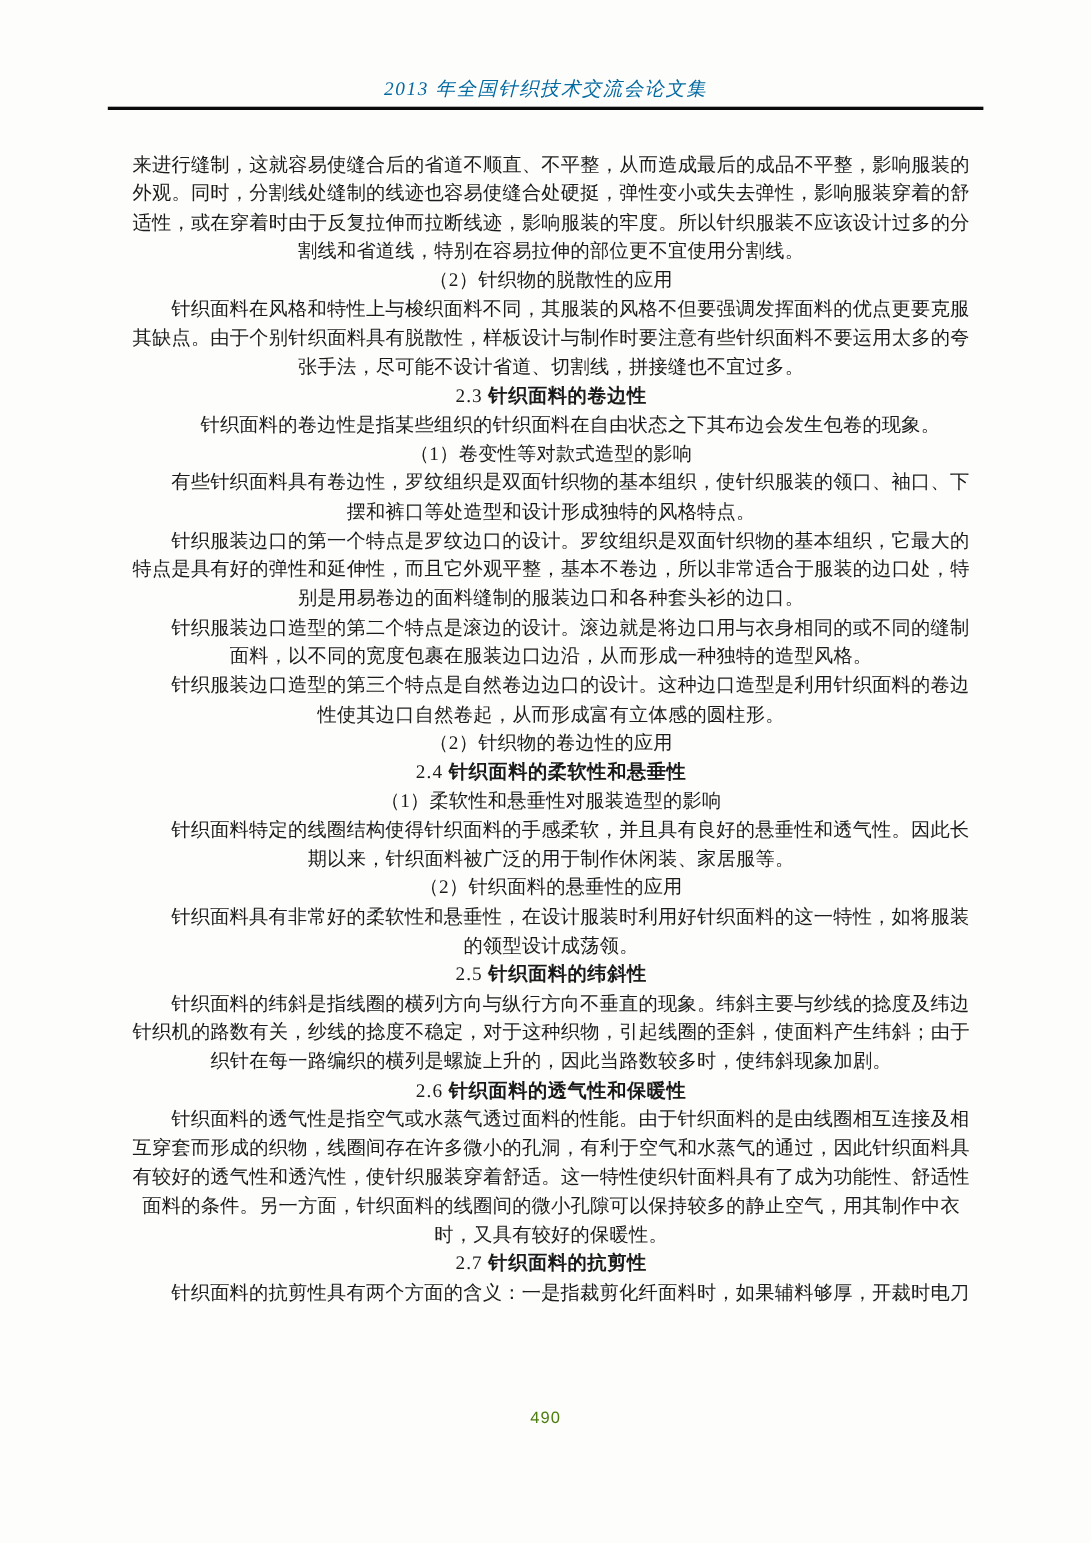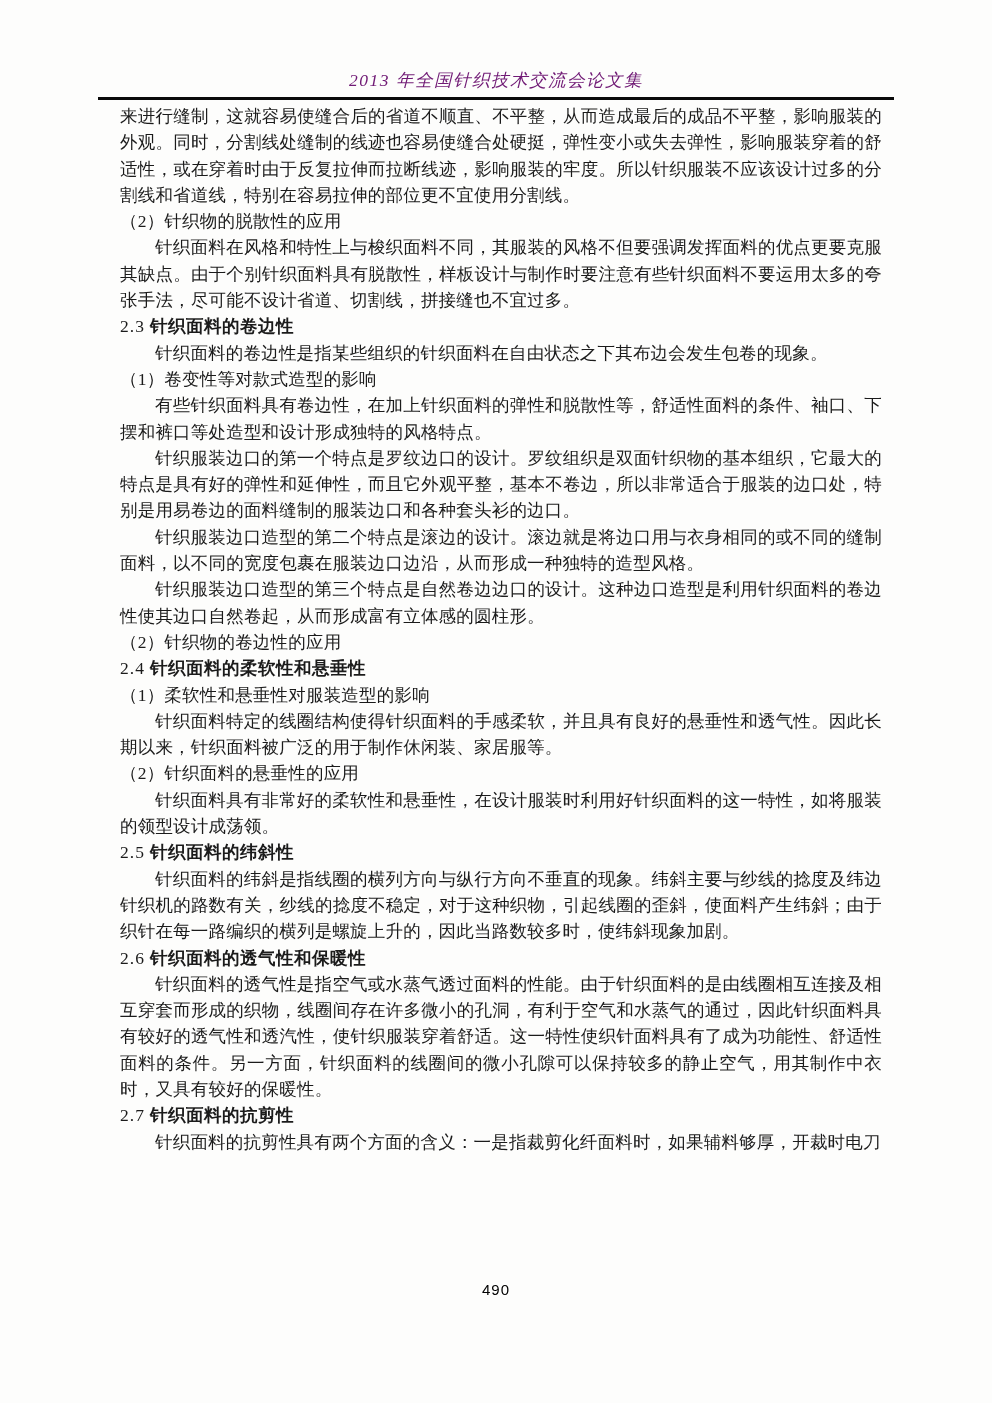--- a/index.html
+++ b/index.html
@@ -17,39 +17,39 @@
     top: 0;
     left: 98px;
     width: 796px;
   }
   .journal-title {
     padding-top: 68px;
     text-align: center;
     font-style: italic;
     font-size: 17.5px;
     letter-spacing: 1.5px;
-    color: #701a75;
+    color: #0369a1;
   }
   .header-rule {
     margin-top: 5px;
     height: 0;
     border-bottom: 3px solid #0a0a0a;
   }
   .page-body {
     position: absolute;
-    top: 103px;
+    top: 136px;
     left: 120px;
     width: 762px;
     font-size: 17.5px;
     line-height: 26.3px;
     text-align: justify;
     text-justify: inter-ideograph;
     letter-spacing: 0.2px;
   }
-  .page-body p, .page-body h3 { margin: 0; padding: 0; }
+  .page-body p, .page-body h3 { margin: 0; padding: 0; text-align: center; }
   .para { text-indent: 2em; }
   .para-cont { text-indent: 0; }
   .subhead { text-indent: 0; text-align: left; }
   .section-heading {
     font-size: 17.5px;
     font-weight: normal;
     line-height: 26.3px;
     text-align: left;
   }
   .section-heading .sec-num {
@@ -65,42 +65,42 @@
   .page-footer {
     position: absolute;
     top: 1281px;
     left: 0;
     width: 100%;
     text-align: center;
   }
   .page-number {
     font-family: "Liberation Sans", "DejaVu Sans", sans-serif;
     font-size: 15px;
-    color: #000000;
+    color: #4d7c0f;
     letter-spacing: 1px;
   }
 </style>
 </head>
 <body>
 
 <div class="page">
 
   <div class="page-header">
     <div class="journal-title">2013 年全国针织技术交流会论文集</div>
     <div class="header-rule"></div>
   </div>
 
   <div class="page-body">
     <p class="para-cont">来进行缝制，这就容易使缝合后的省道不顺直、不平整，从而造成最后的成品不平整，影响服装的外观。同时，分割线处缝制的线迹也容易使缝合处硬挺，弹性变小或失去弹性，影响服装穿着的舒适性，或在穿着时由于反复拉伸而拉断线迹，影响服装的牢度。所以针织服装不应该设计过多的分割线和省道线，特别在容易拉伸的部位更不宜使用分割线。</p>
     <p class="subhead">（2）针织物的脱散性的应用</p>
     <p class="para">针织面料在风格和特性上与梭织面料不同，其服装的风格不但要强调发挥面料的优点更要克服其缺点。由于个别针织面料具有脱散性，样板设计与制作时要注意有些针织面料不要运用太多的夸张手法，尽可能不设计省道、切割线，拼接缝也不宜过多。</p>
     <h3 class="section-heading"><span class="sec-num">2.3</span><span class="sec-title">针织面料的卷边性</span></h3>
     <p class="para">针织面料的卷边性是指某些组织的针织面料在自由状态之下其布边会发生包卷的现象。</p>
     <p class="subhead">（1）卷变性等对款式造型的影响</p>
-    <p class="para">有些针织面料具有卷边性，在加上针织面料的弹性和脱散性等，舒适性面料的条件、袖口、下摆和裤口等处造型和设计形成独特的风格特点。</p>
+    <p class="para">有些针织面料具有卷边性，罗纹组织是双面针织物的基本组织，使针织服装的领口、袖口、下摆和裤口等处造型和设计形成独特的风格特点。</p>
     <p class="para">针织服装边口的第一个特点是罗纹边口的设计。罗纹组织是双面针织物的基本组织，它最大的特点是具有好的弹性和延伸性，而且它外观平整，基本不卷边，所以非常适合于服装的边口处，特别是用易卷边的面料缝制的服装边口和各种套头衫的边口。</p>
     <p class="para">针织服装边口造型的第二个特点是滚边的设计。滚边就是将边口用与衣身相同的或不同的缝制面料，以不同的宽度包裹在服装边口边沿，从而形成一种独特的造型风格。</p>
     <p class="para">针织服装边口造型的第三个特点是自然卷边边口的设计。这种边口造型是利用针织面料的卷边性使其边口自然卷起，从而形成富有立体感的圆柱形。</p>
     <p class="subhead">（2）针织物的卷边性的应用</p>
     <h3 class="section-heading"><span class="sec-num">2.4</span><span class="sec-title">针织面料的柔软性和悬垂性</span></h3>
     <p class="subhead">（1）柔软性和悬垂性对服装造型的影响</p>
     <p class="para">针织面料特定的线圈结构使得针织面料的手感柔软，并且具有良好的悬垂性和透气性。因此长期以来，针织面料被广泛的用于制作休闲装、家居服等。</p>
     <p class="subhead">（2）针织面料的悬垂性的应用</p>
     <p class="para">针织面料具有非常好的柔软性和悬垂性，在设计服装时利用好针织面料的这一特性，如将服装的领型设计成荡领。</p>
     <h3 class="section-heading"><span class="sec-num">2.5</span><span class="sec-title">针织面料的纬斜性</span></h3>

